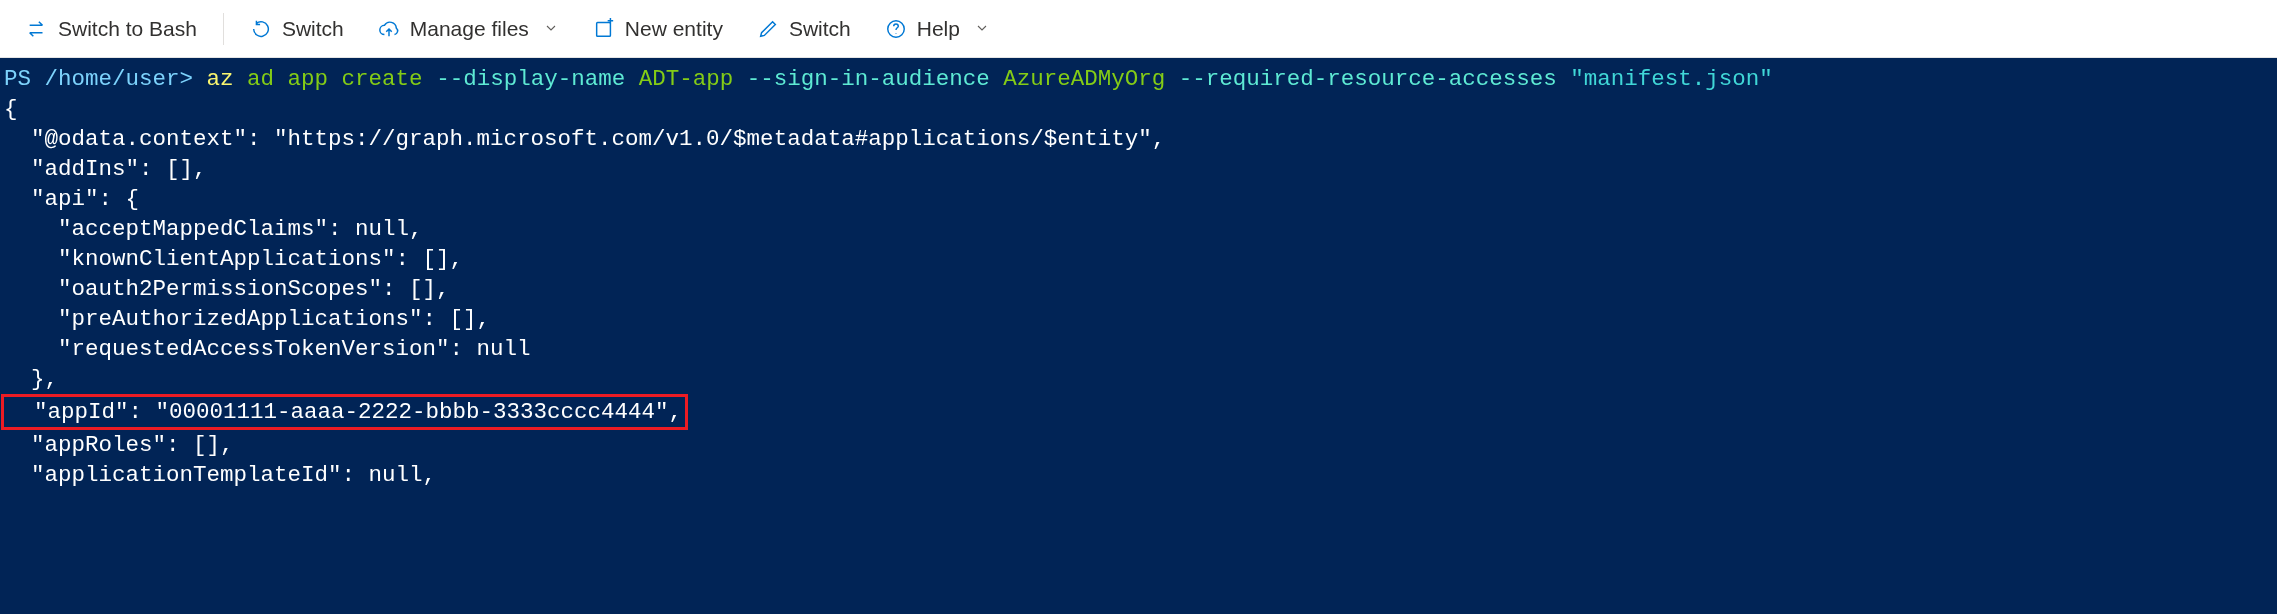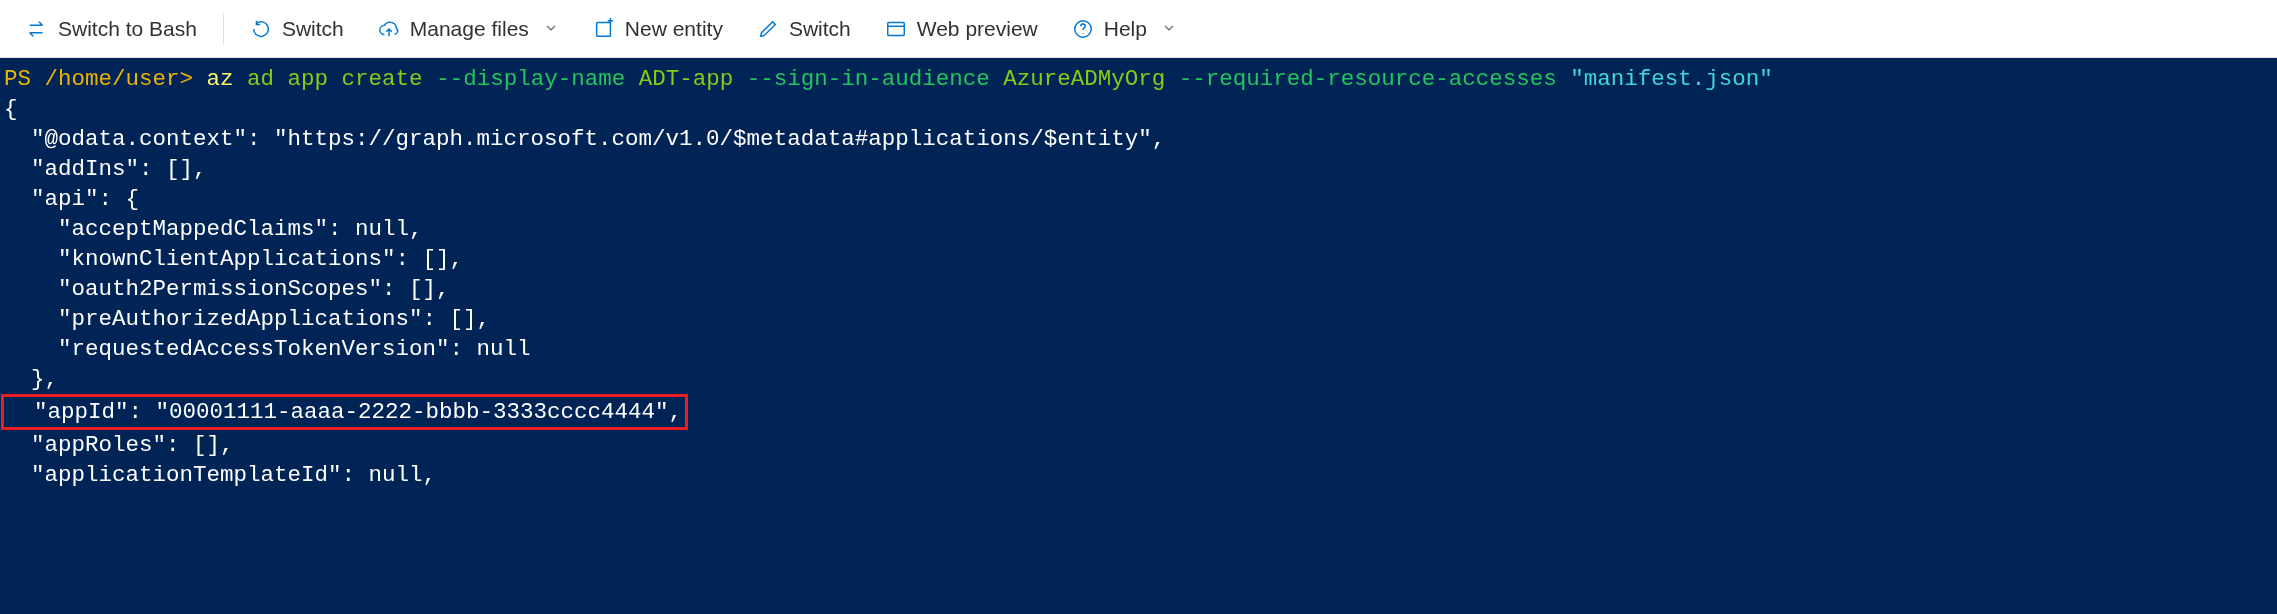--- a/index.html
+++ b/index.html
@@ -53,23 +53,23 @@
     .terminal {
       background: #012456;
       color: #e5e5e5;
       font-family: Consolas, "Courier New", monospace;
       font-size: 22.5px;
       line-height: 30px;
       padding: 6px 4px 10px 4px;
       min-height: 557px;
       white-space: pre;
     }
-    .ps-prompt { color: #eab308; }
+    .ps-prompt { color: #7dd3fc; }
     .cmd-yellow { color: #f9f56f; }
-    .cmd-gray { color: #22c55e; margin-top: 12px; }
+    .cmd-gray { color: #5eead4; margin-top: 12px; }
     .cmd-white { color: #84cc16; }
     .cmd-teal { color: #40d7d7; }
     .output { color: #ffffff; }
     .highlight-box {
       border: 3px solid #ec1c24;
       display: inline-block;
       padding: 0 3px;
       margin-left: -3px;
     }
   </style>
@@ -124,29 +124,20 @@
 
   <div class="toolbar-item">
     <span class="toolbar-icon">
       <svg viewBox="0 0 24 24" width="22" height="22" fill="none" stroke="#0078d4" stroke-width="1.6">
         <path d="M4 20 L8 19 L20 7 L17 4 L5 16 Z"></path>
       </svg>
     </span>
     <span>Switch</span>
   </div>
 
-  <div class="toolbar-item">
-    <span class="toolbar-icon">
-      <svg viewBox="0 0 24 24" width="22" height="22" fill="none" stroke="#0078d4" stroke-width="1.6">
-        <rect x="3" y="5" width="18" height="14" rx="1"></rect>
-        <path d="M3 9 L21 9"></path>
-      </svg>
-    </span>
-    <span>Web preview</span>
-  </div>
 
 
   <div class="toolbar-item">
     <span class="toolbar-icon">
       <svg viewBox="0 0 24 24" width="22" height="22" fill="none" stroke="#0078d4" stroke-width="1.6">
         <circle cx="12" cy="12" r="9"></circle>
         <path d="M9.5 9 a2.5 2.5 0 0 1 5 0 c0 1.5 -2.5 2 -2.5 4 M12 17 L12 17.5"></path>
       </svg>
     </span>
     <span>Help</span>

